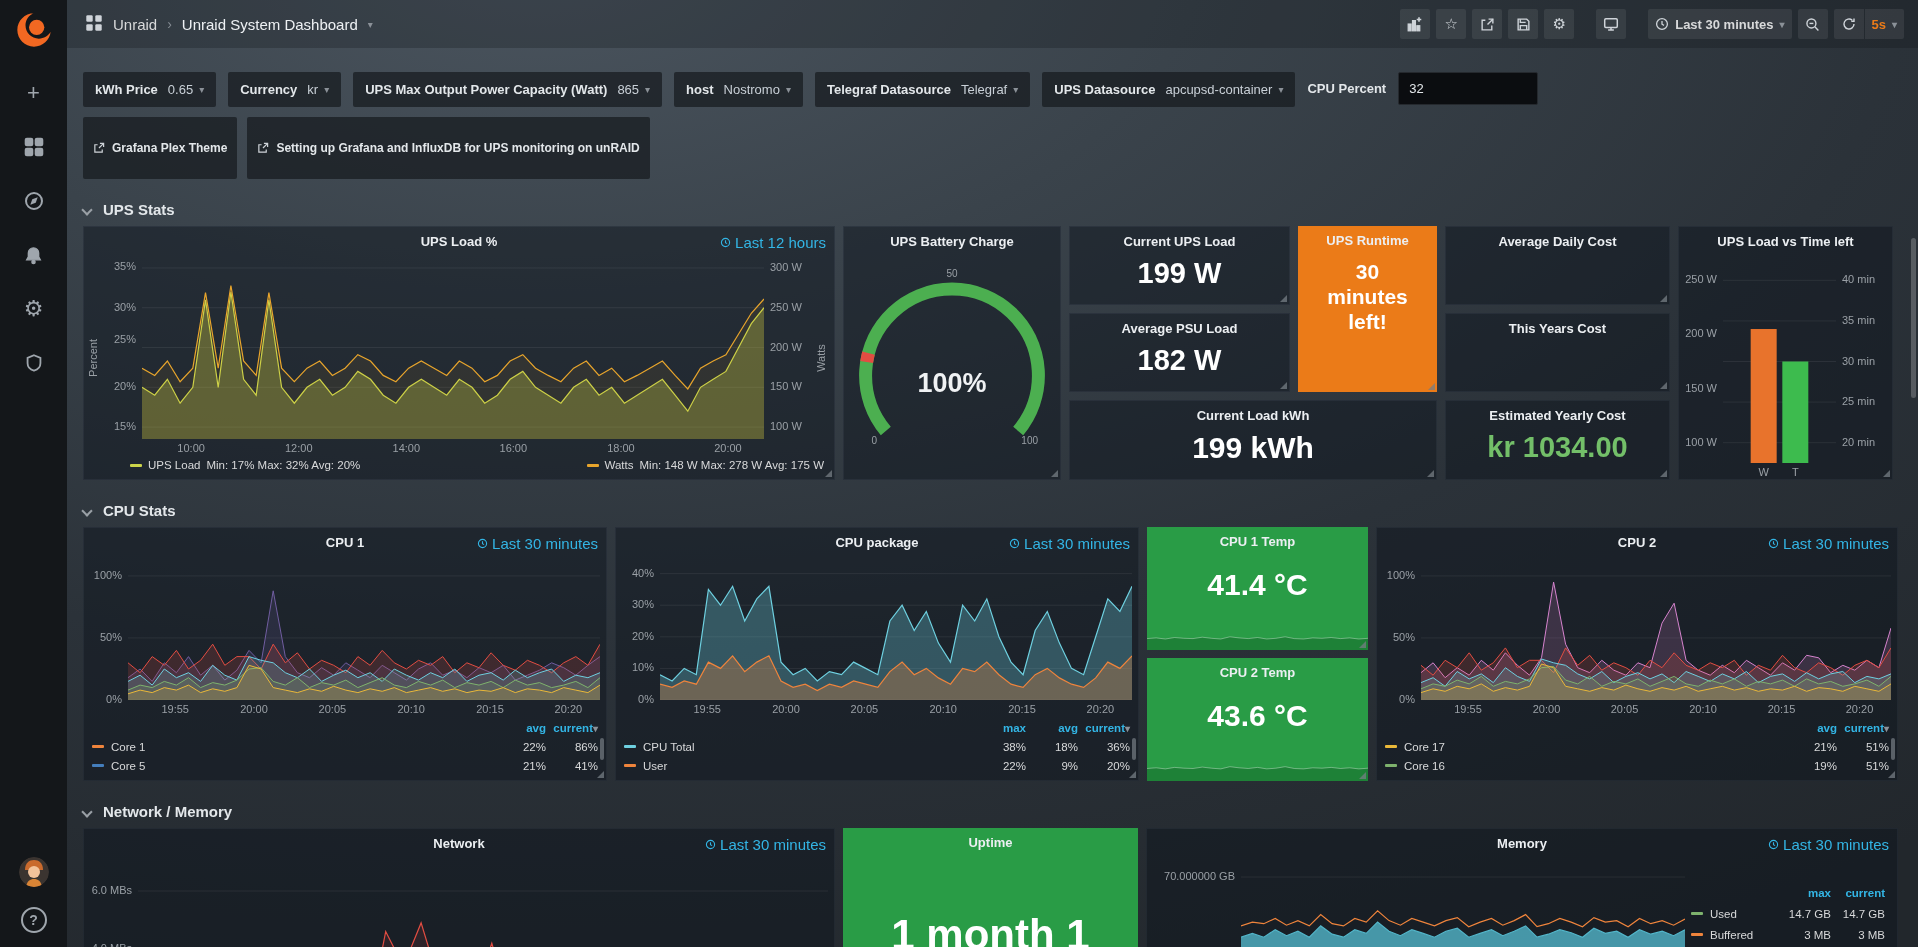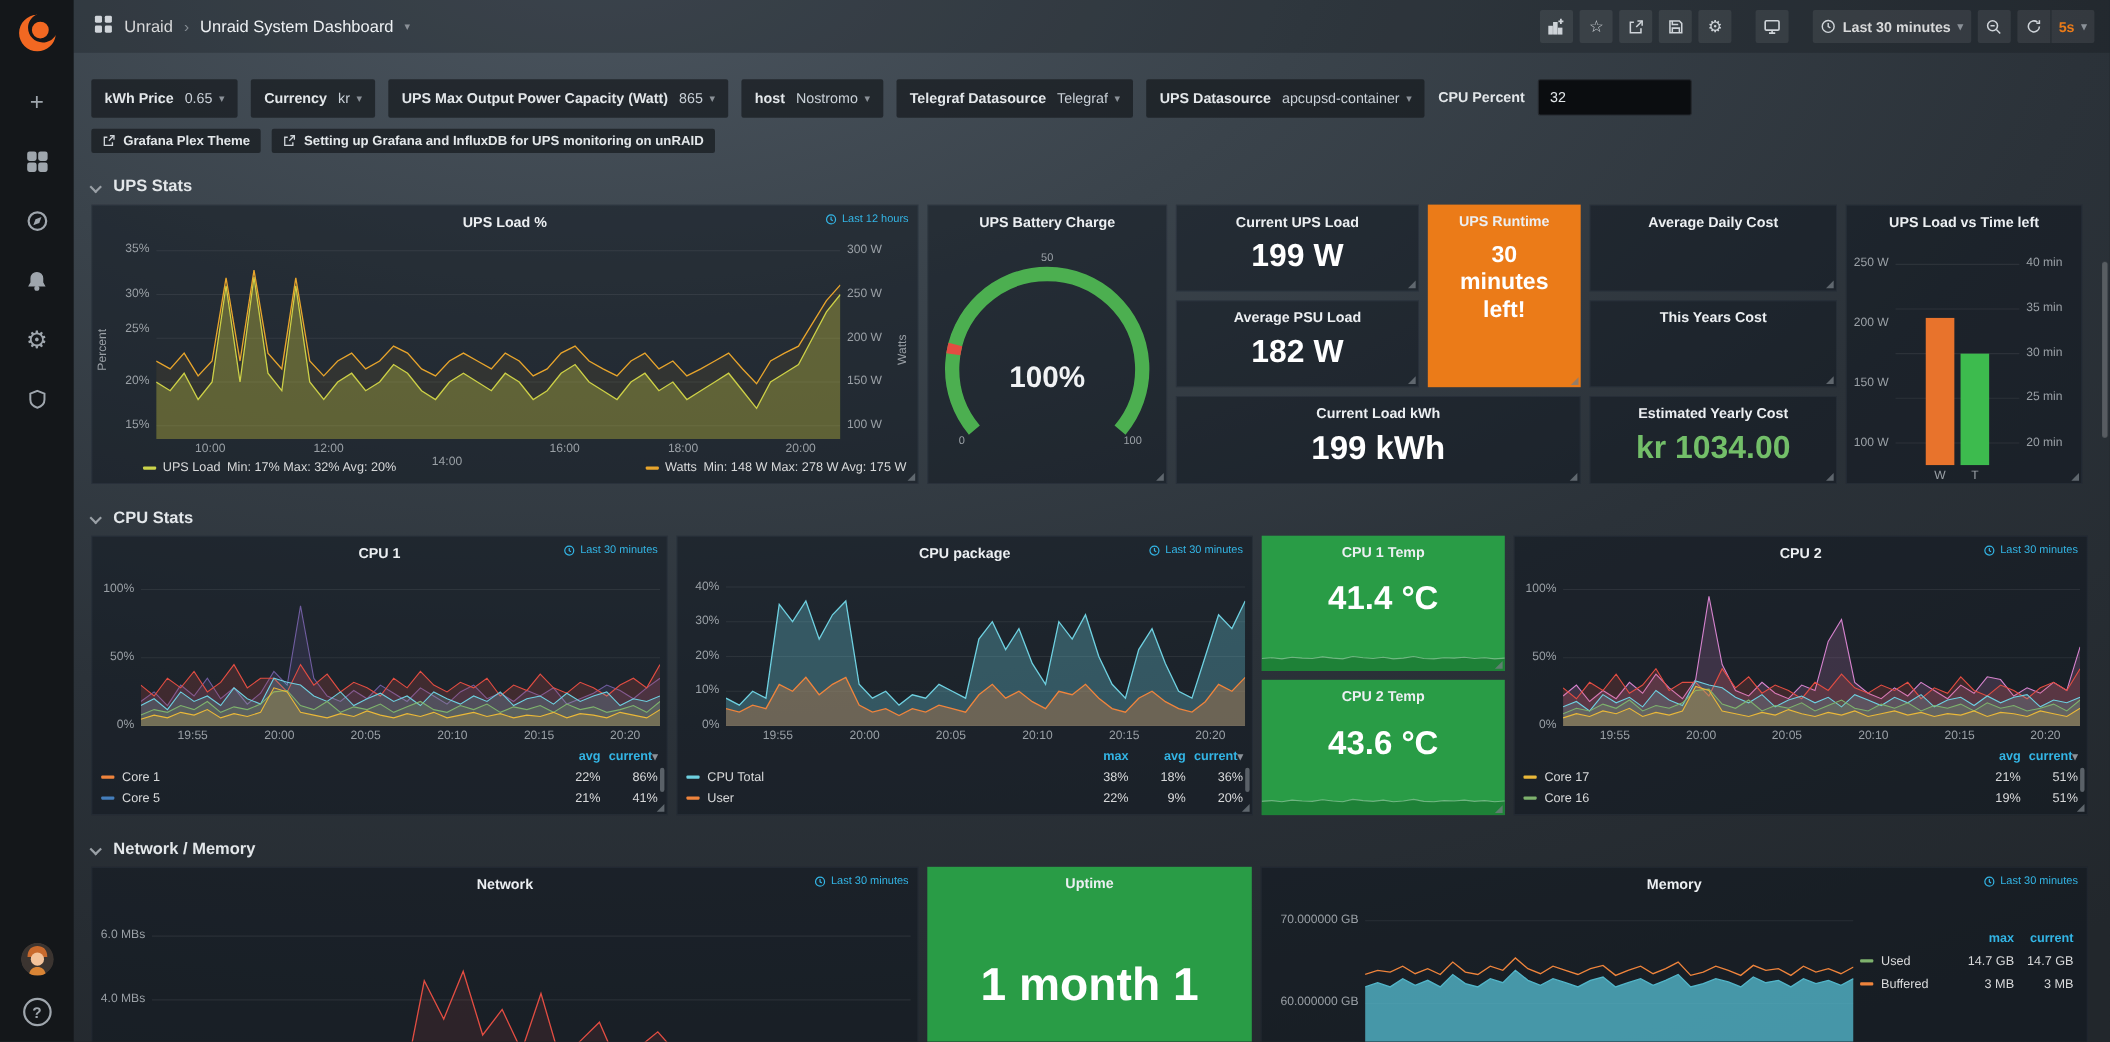--- a/index.html
+++ b/index.html
@@ -46,38 +46,38 @@
   .dash { flex:1; overflow:hidden; padding:0 16px; }
   .var-row { margin-top:24px; display:flex; flex-wrap:wrap; gap:12px; align-items:flex-start; }
   .var-pill { display:flex; align-items:center; gap:10px; background:rgba(22,26,31,0.72); border-radius:2px;
     padding:10px 12px; font-size:13px; cursor:pointer; }
   .var-label { font-weight:700; color:#e3e7ea; }
   .var-value { color:#c9d0d7; display:flex; align-items:center; gap:6px; }
   .var-input { background:#0b0d10; border:1px solid #25292e; color:#e3e7ea; font-size:13px;
     padding:8px 10px; width:140px; border-radius:2px; font-family:inherit; }
   .links-row { margin-top:10px; display:flex; gap:10px; }
   .dash-link { display:flex; align-items:center; gap:7px; background:rgba(22,26,31,0.72); border-radius:2px;
-    padding:4px 10px; font-size:12px; font-weight:700; color:#e3e7ea; text-decoration:none; cursor:pointer; }
+    padding:24px 10px; font-size:12px; font-weight:700; color:#e3e7ea; text-decoration:none; cursor:pointer; }
   .dash-link svg { stroke:#cfd4d9; }
   .section-head { margin:22px 0 8px; display:flex; align-items:center; font-size:15px; font-weight:700; color:#e3e7ea; cursor:pointer; }
   .section-head:first-of-type { margin-top:20px; }
   .sec-chev { border:solid #9aa0a6; border-width:0 2px 2px 0; padding:3px; transform:rotate(45deg);
     margin-right:12px; display:inline-block; }
   .row { display:flex; gap:8px; }
   .row > * { height:254px; }
 
   
   .panel { position:relative; background:rgba(10,17,26,0.45); border:1px solid rgba(200,220,255,0.055);
     display:flex; flex-direction:column; }
   .panel::after { content:""; position:absolute; right:2px; bottom:2px;
     border-left:7px solid transparent; border-bottom:7px solid #767d84; opacity:.75; }
   .p-head { position:relative; height:27px; text-align:center; padding-top:7px; font-size:13px;
     font-weight:700; color:#eceff2; flex-shrink:0; cursor:pointer; }
   .p-time { position:absolute; right:8px; top:7px; display:flex; gap:4px; align-items:center;
-    color:#33b5e5; font-size:10px; font-weight:400; cursor:pointer; }
+    color:#33b5e5; font-size:15px; font-weight:400; cursor:pointer; }
   .p-time svg { stroke:#33b5e5; }
   .green-panel { background:#299c46; border:none; }
   .orange-panel { background:#eb7b18; border:none; }
   .stat-value { text-align:center; font-size:29px; font-weight:700; color:#fff; margin-top:3px; }
   .stat-value.green { color:#73bf69; }
   .stat-value.red { color:#e24d42; }
   .stat-value.big { font-size:30px; }
   .runtime-value { text-align:center; font-size:21px; font-weight:700; color:#fff; line-height:1.2;
     max-width:86px; margin:6px auto 0; }
   .uptime-value { text-align:center; font-size:42px; font-weight:700; color:#fff; margin-top:56px; white-space:nowrap; }
@@ -373,21 +373,21 @@
                     <line x1="0" y1="7.955555555555547" x2="622" y2="7.955555555555547" stroke="rgba(255,255,255,0.07)" stroke-width="1"></line>
                     <path d="M0 179 L0.0 127.3 L12.7 135.2 L25.4 119.3 L38.1 143.2 L50.8 127.3 L63.5 39.8 L76.2 127.3 L88.9 31.8 L101.6 119.3 L114.2 135.2 L126.9 39.8 L139.6 127.3 L152.3 143.2 L165.0 127.3 L177.7 119.3 L190.4 135.2 L203.1 127.3 L215.8 111.4 L228.5 119.3 L241.2 135.2 L253.9 143.2 L266.6 127.3 L279.3 119.3 L292.0 127.3 L304.7 135.2 L317.3 119.3 L330.0 127.3 L342.7 143.2 L355.4 135.2 L368.1 119.3 L380.8 111.4 L393.5 127.3 L406.2 135.2 L418.9 143.2 L431.6 127.3 L444.3 119.3 L457.0 135.2 L469.7 127.3 L482.4 143.2 L495.1 135.2 L507.8 127.3 L520.4 119.3 L533.1 135.2 L545.8 151.2 L558.5 127.3 L571.2 119.3 L583.9 111.4 L596.6 87.5 L609.3 63.6 L622.0 47.7 L622 179 Z" fill="#cbd44a" fill-opacity="0.3"></path>
                     <path d="M0.0 127.3 L12.7 135.2 L25.4 119.3 L38.1 143.2 L50.8 127.3 L63.5 39.8 L76.2 127.3 L88.9 31.8 L101.6 119.3 L114.2 135.2 L126.9 39.8 L139.6 127.3 L152.3 143.2 L165.0 127.3 L177.7 119.3 L190.4 135.2 L203.1 127.3 L215.8 111.4 L228.5 119.3 L241.2 135.2 L253.9 143.2 L266.6 127.3 L279.3 119.3 L292.0 127.3 L304.7 135.2 L317.3 119.3 L330.0 127.3 L342.7 143.2 L355.4 135.2 L368.1 119.3 L380.8 111.4 L393.5 127.3 L406.2 135.2 L418.9 143.2 L431.6 127.3 L444.3 119.3 L457.0 135.2 L469.7 127.3 L482.4 143.2 L495.1 135.2 L507.8 127.3 L520.4 119.3 L533.1 135.2 L545.8 151.2 L558.5 127.3 L571.2 119.3 L583.9 111.4 L596.6 87.5 L609.3 63.6 L622.0 47.7 " fill="none" stroke="#cbd44a" stroke-width="1.2"></path>
                     <path d="M0 179 L0.0 108.2 L12.7 115.4 L25.4 101.0 L38.1 121.7 L50.8 108.2 L63.5 32.6 L76.2 108.2 L88.9 25.5 L101.6 101.0 L114.2 115.4 L126.9 32.6 L139.6 108.2 L152.3 121.7 L165.0 108.2 L177.7 101.0 L190.4 115.4 L203.1 108.2 L215.8 94.7 L228.5 101.0 L241.2 115.4 L253.9 121.7 L266.6 108.2 L279.3 101.0 L292.0 108.2 L304.7 115.4 L317.3 101.0 L330.0 108.2 L342.7 121.7 L355.4 115.4 L368.1 101.0 L380.8 94.7 L393.5 108.2 L406.2 115.4 L418.9 121.7 L431.6 108.2 L444.3 101.0 L457.0 115.4 L469.7 108.2 L482.4 121.7 L495.1 115.4 L507.8 108.2 L520.4 101.0 L533.1 115.4 L545.8 128.9 L558.5 108.2 L571.2 101.0 L583.9 94.7 L596.6 74.0 L609.3 53.3 L622.0 39.0 L622 179 Z" fill="#e8a52c" fill-opacity="0.08"></path>
                     <path d="M0.0 108.2 L12.7 115.4 L25.4 101.0 L38.1 121.7 L50.8 108.2 L63.5 32.6 L76.2 108.2 L88.9 25.5 L101.6 101.0 L114.2 115.4 L126.9 32.6 L139.6 108.2 L152.3 121.7 L165.0 108.2 L177.7 101.0 L190.4 115.4 L203.1 108.2 L215.8 94.7 L228.5 101.0 L241.2 115.4 L253.9 121.7 L266.6 108.2 L279.3 101.0 L292.0 108.2 L304.7 115.4 L317.3 101.0 L330.0 108.2 L342.7 121.7 L355.4 115.4 L368.1 101.0 L380.8 94.7 L393.5 108.2 L406.2 115.4 L418.9 121.7 L431.6 108.2 L444.3 101.0 L457.0 115.4 L469.7 108.2 L482.4 121.7 L495.1 115.4 L507.8 108.2 L520.4 101.0 L533.1 115.4 L545.8 128.9 L558.5 108.2 L571.2 101.0 L583.9 94.7 L596.6 74.0 L609.3 53.3 L622.0 39.0 " fill="none" stroke="#e8a52c" stroke-width="1.2"></path>
                   </svg>
                 </div>
               <div class="g-xax">
                   <div class="xtick" style="left: 25.138px;">10:00</div>
                   <div class="xtick" style="left: 132.744px;">12:00</div>
-                  <div class="xtick" style="left: 240.35px; margin-top: 12px;">14:00</div>
+                  <div class="xtick" style="left: 240.35px;">14:00</div>
                   <div class="xtick" style="left: 347.334px;">16:00</div>
                   <div class="xtick" style="left: 454.94px;">18:00</div>
                   <div class="xtick" style="left: 561.924px;">20:00</div>
                 </div>
             </div>
             <div class="g-yax g-yax-r">
                 <div class="tick" style="top: 160.067px;">100 W</div>
                 <div class="tick" style="top: 120.289px;">150 W</div>
                 <div class="tick" style="top: 80.5111px;">200 W</div>
                 <div class="tick" style="top: 40.7333px;">250 W</div>

